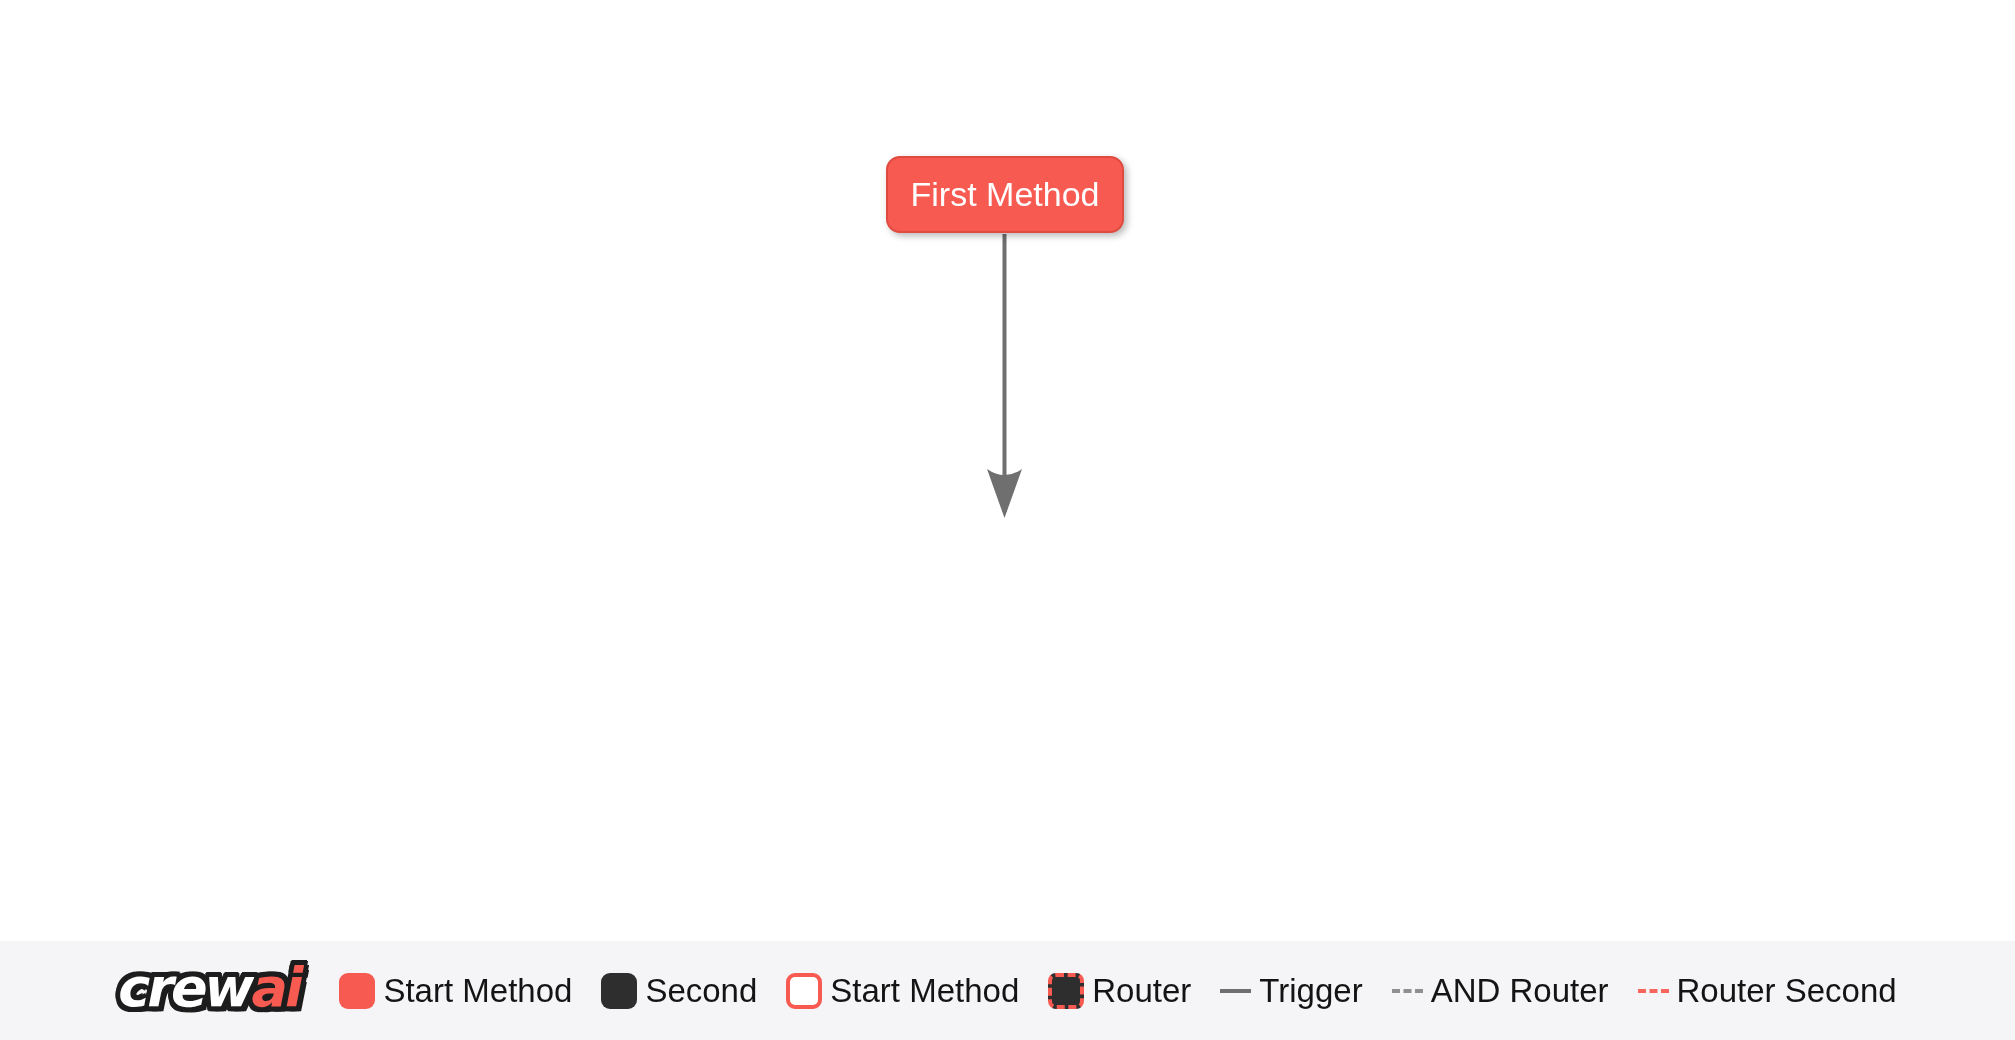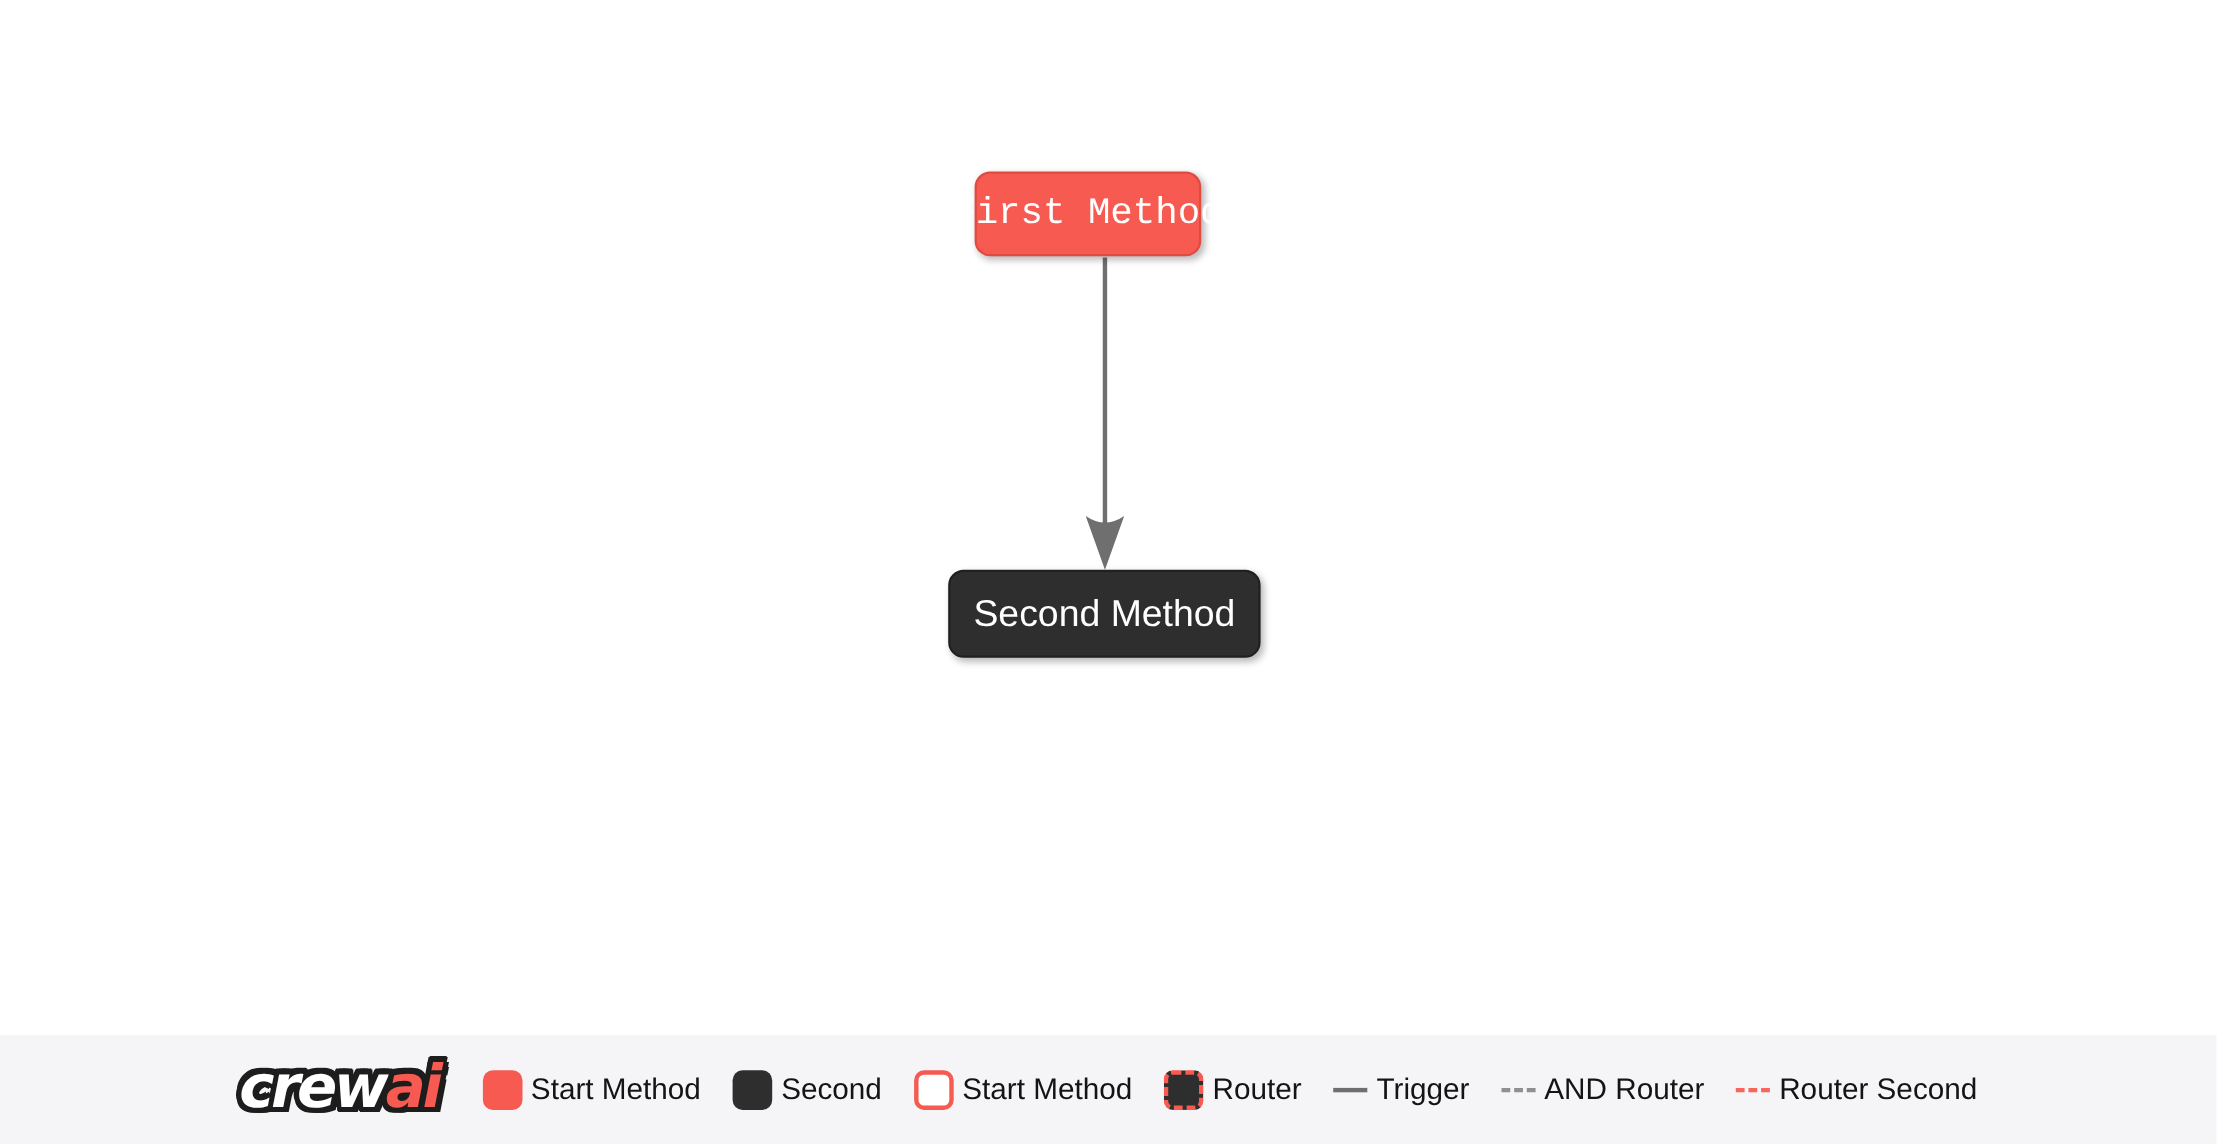--- a/index.html
+++ b/index.html
@@ -33,24 +33,23 @@
     border-radius: 14px;
     color: #ffffff;
     font-size: 34px;
     white-space: nowrap;
     box-shadow: 3px 3px 7px rgba(0,0,0,0.28);
     cursor: pointer;
     box-sizing: border-box;
   }
   .node-start {
     left: 886px; top: 156px;
-    width: 206px; height: 77px;
+    width: 238px; height: 77px;
     background: #f75a50;
     border: 2px solid #df4a41;
-    font-family: Liberation Mono, monospace;
   }
   .node-method {
     left: 862px; top: 518px;
     width: 284px; height: 80px;
     background: #2e2e2e;
     border: 2px solid #202020;
   }
 
   
   .legend {
@@ -88,21 +87,21 @@
     text-shadow:
       -4px -4px 0 #1d1d1d, 4px -4px 0 #1d1d1d, -4px 4px 0 #1d1d1d, 4px 4px 0 #1d1d1d,
       -5px 0 0 #1d1d1d, 5px 0 0 #1d1d1d, 0 -5px 0 #1d1d1d, 0 5px 0 #1d1d1d,
       -3px 5px 0 #1d1d1d, 3px 5px 0 #1d1d1d, -3px -5px 0 #1d1d1d, 3px -5px 0 #1d1d1d,
       5px 5px 0 #1d1d1d;
   }
   .legend-item {
     display: flex;
     align-items: center;
     gap: 8px;
-    font-size: 27px;
+    font-size: 33px;
     color: #141414;
     white-space: nowrap;
   }
   .swatch {
     width: 36px;
     height: 36px;
     border-radius: 9px;
     box-sizing: border-box;
     flex: 0 0 auto;
   }
@@ -124,21 +123,20 @@
 
 <div class="canvas">
 
   <svg class="edges" width="2015" height="941" viewBox="0 0 2015 941">
     <line x1="1004.5" y1="234" x2="1004.5" y2="512" stroke="#6f6f6f" stroke-width="4"></line>
     <path d="M 1004.5 518 L 987 469 Q 1004.5 481 1022 469 Z" fill="#6f6f6f"></path>
   </svg>
 
   <div class="node node-start">First Method</div>
 
-  <div class="node node-method">Second Method</div>
 
 </div>
 
 <div class="legend">
 
   <div class="logo"><span class="crew">crew</span><span class="ai">ai</span></div>
 
   <div class="legend-item">
     <span class="swatch sw-start"></span>
     <span class="legend-label">Start Method</span>

